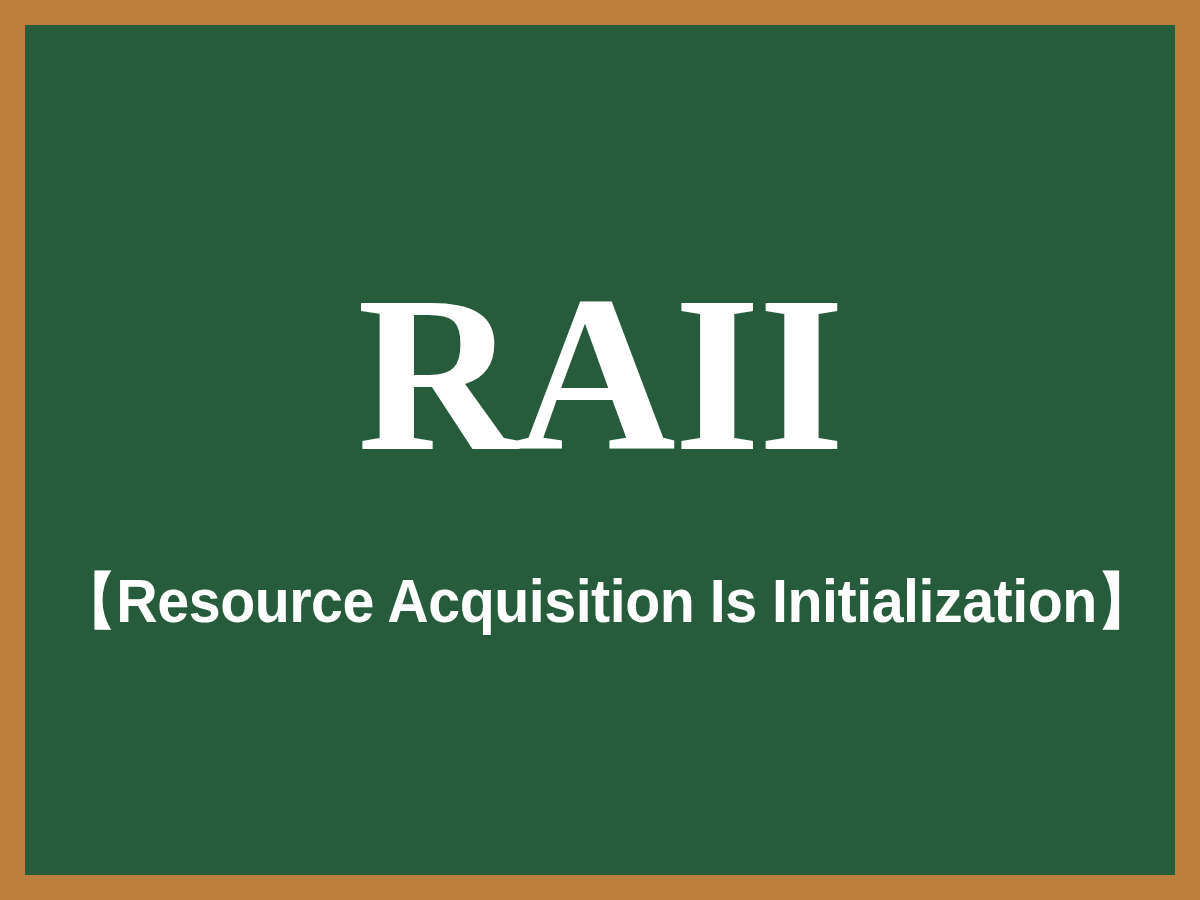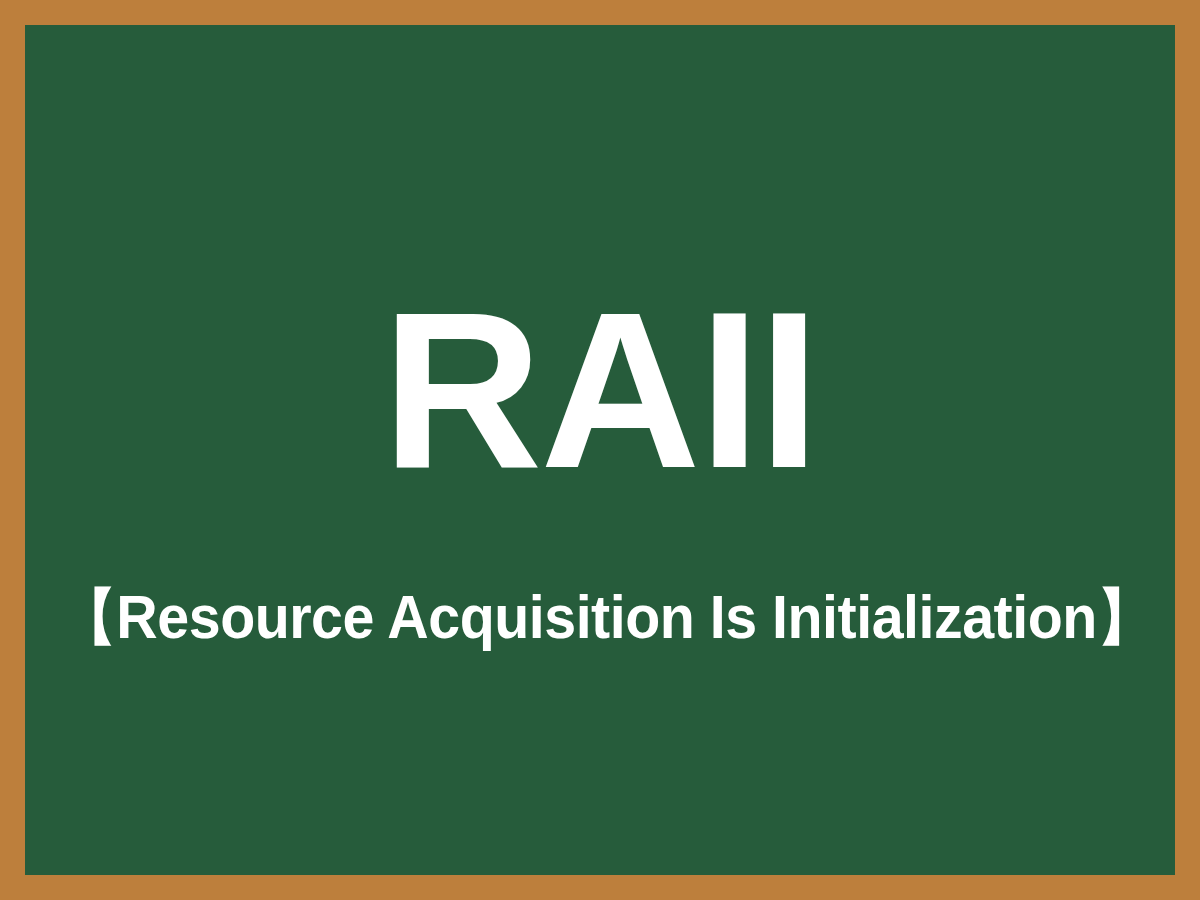--- a/index.html
+++ b/index.html
@@ -41,26 +41,26 @@
     position: absolute;
     left: 0;
     right: 0;
     top: 238px;
     text-align: center;
   }
 
   #slide-title {
     display: block;
     color: #ffffff;
-    font-family: Liberation Sans, sans-serif;
+    font-family: Liberation Serif, serif;
     font-weight: bold;
     font-size: 222px;
     line-height: 1;
     letter-spacing: -2px;
-    margin: 16px;
+    margin: 0;
     padding: 0;
     white-space: nowrap;
   }
 
   #slide-subtitle {
     display: block;
     color: #ffffff;
     font-family: "Liberation Sans", "DejaVu Sans", sans-serif;
     font-weight: bold;
     font-size: 61px;

